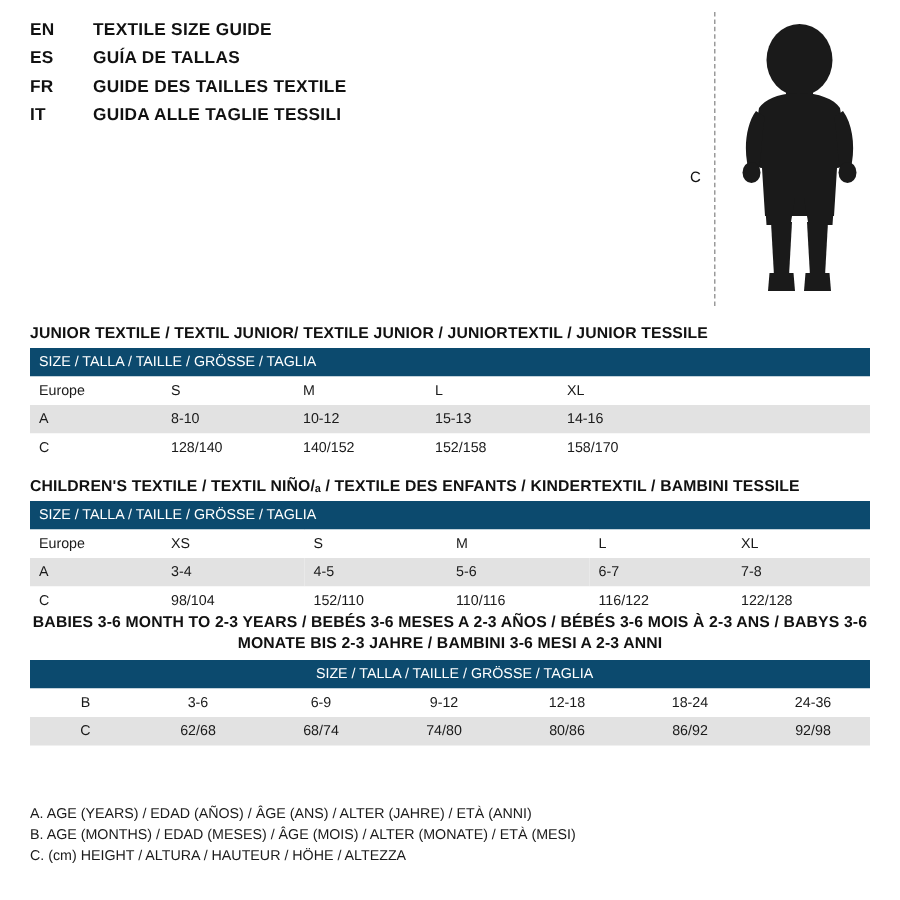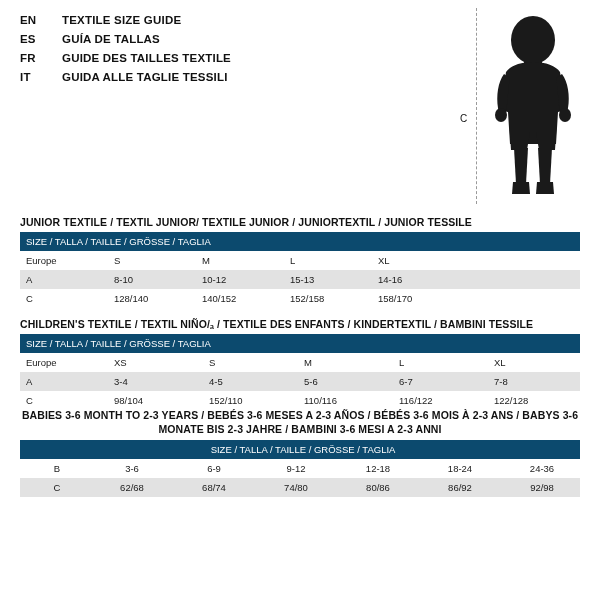--- a/index.html
+++ b/index.html
@@ -301,14 +301,19 @@
           <td>68/74</td>
           <td>74/80</td>
           <td>80/86</td>
           <td>86/92</td>
           <td>92/98</td>
         </tr>
       </tbody>
     </table>
   </div>
 
+  <div class="notes" style="top:536px;">
+    <div>A. AGE (YEARS) / EDAD (AÑOS) / ÂGE (ANS) / ALTER (JAHRE) / ETÀ (ANNI)</div>
+    <div>B. AGE (MONTHS) / EDAD (MESES) / ÂGE (MOIS) / ALTER (MONATE) / ETÀ (MESI)</div>
+    <div>C. (cm) HEIGHT / ALTURA / HAUTEUR / HÖHE / ALTEZZA</div>
+  </div>
 
 </div>
 
 </body></html>

